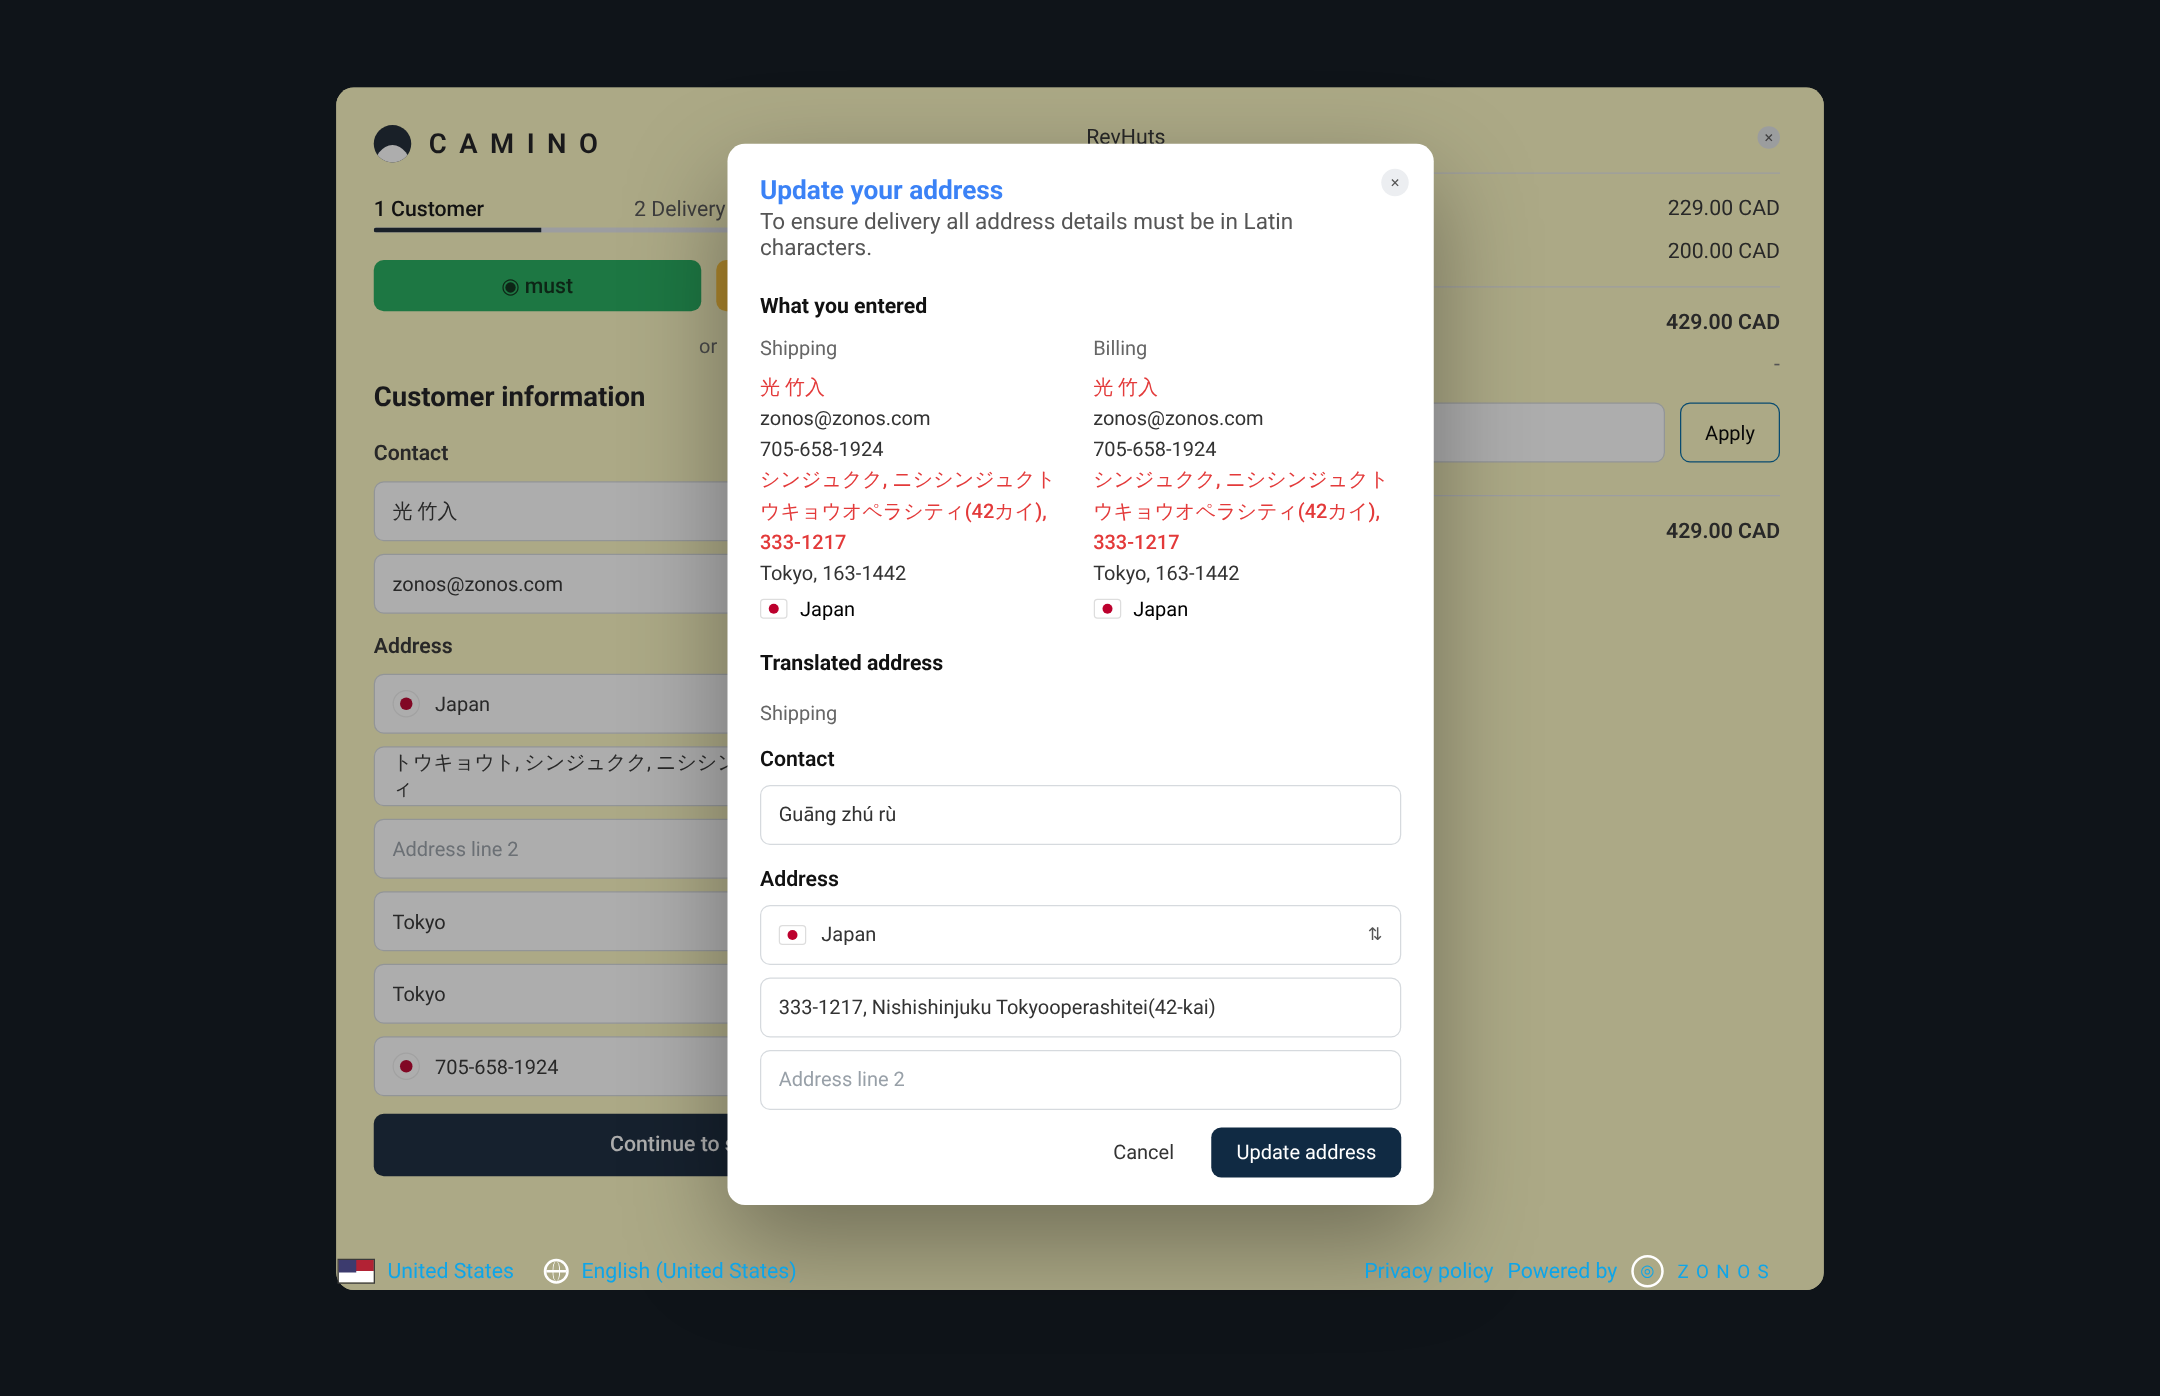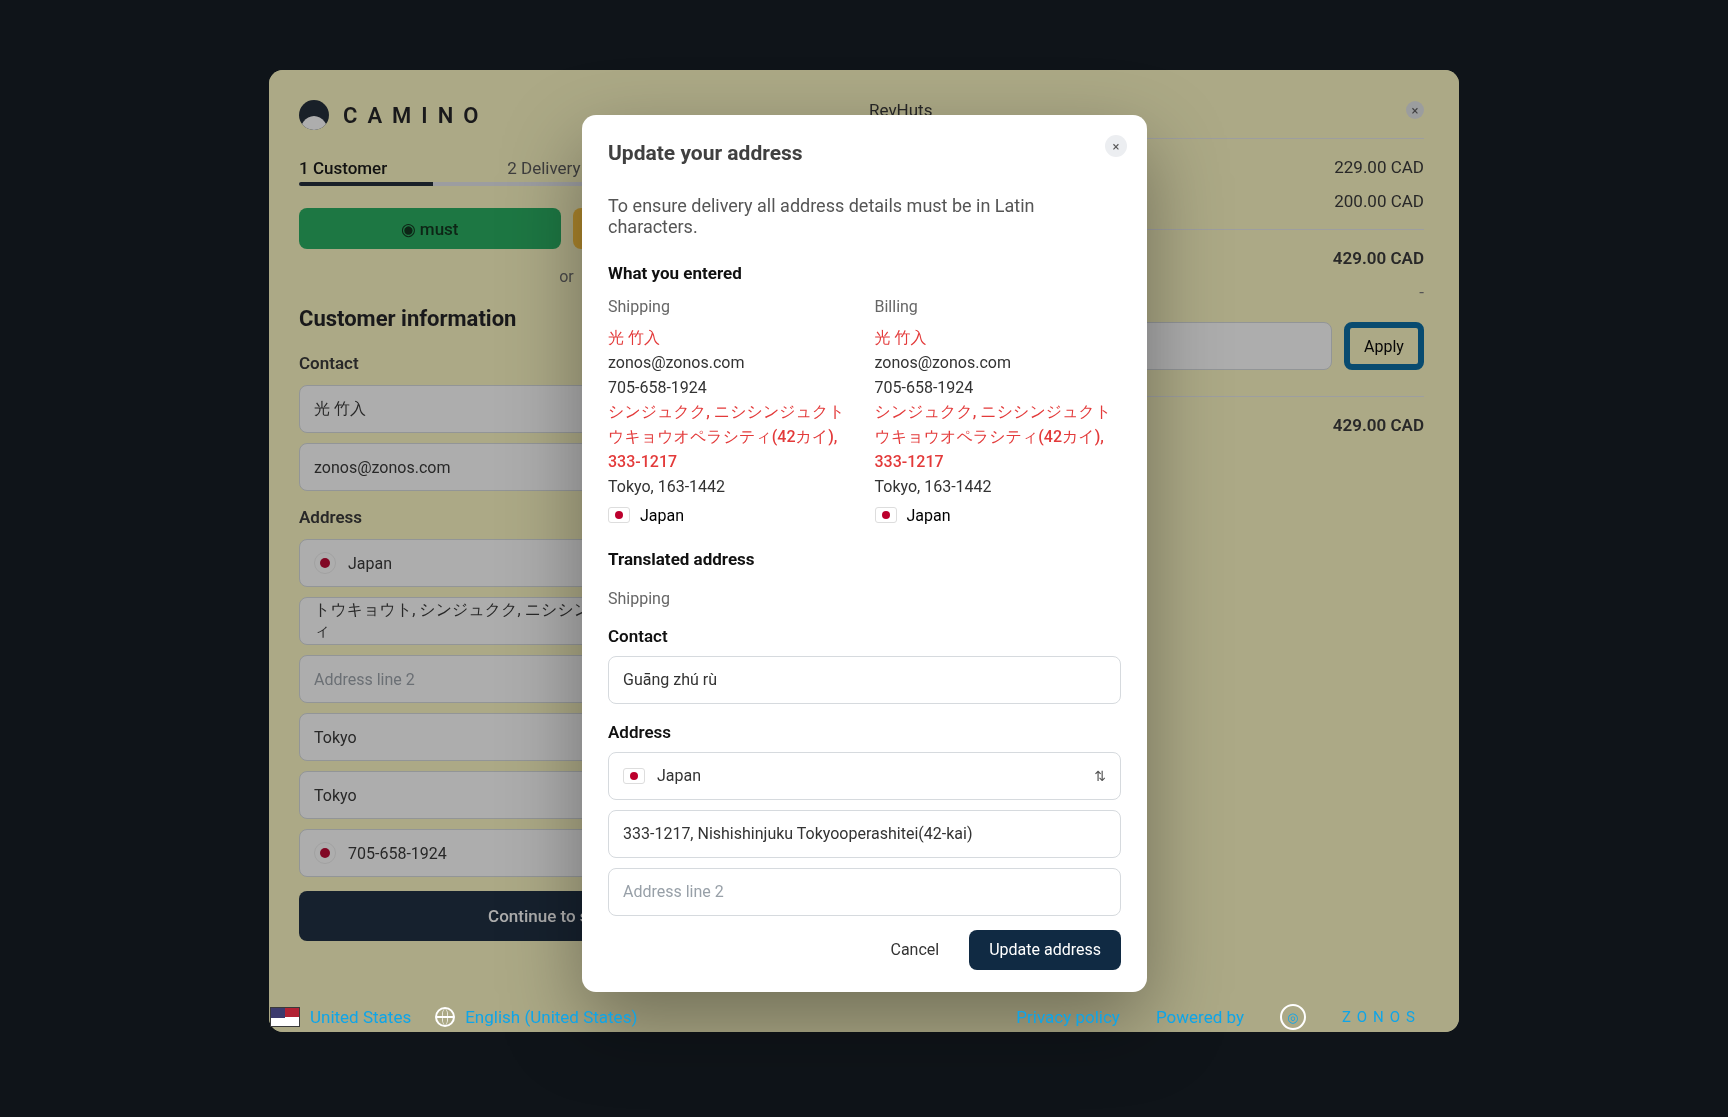--- a/index.html
+++ b/index.html
@@ -30,37 +30,37 @@
   .cta{width:535px;height:50px;background:#18283c;color:#fff;border-radius:8px;display:flex;align-items:center;justify-content:center;font-size:17px;font-weight:500;margin-top:14px}
   
   .right{position:absolute;left:600px;top:30px;width:555px}
   .item{font-size:17px;color:#333;display:flex;justify-content:space-between;align-items:center}
   .item .x{width:18px;height:18px;border-radius:50%;background:#e4e6e9;color:#555;font-size:13px;display:flex;align-items:center;justify-content:center}
   .divider{height:1px;background:#e6e8eb;margin:18px 0}
   .row{display:flex;justify-content:space-between;font-size:17px;color:#333;margin:14px 0}
   .row.total{font-weight:600}
   .promo{display:flex;gap:12px;margin-top:20px}
   .promo .field{flex:1;width:auto;margin:0}
-  .promo .apply{width:80px;height:48px;border:6px solid #0369a1;border-radius:8px;display:flex;align-items:center;justify-content:center;font-size:16px}
+  .promo .apply{width:80px;height:48px;border:1px solid #0369a1;border-radius:8px;display:flex;align-items:center;justify-content:center;font-size:16px}
   .dash{color:#777}
   
   .footer{position:absolute;left:270px;right:307px;top:1004px;display:flex;align-items:center;color:#0ea5e9;font-size:17px}
   .footer .usflag{width:30px;height:20px;background:linear-gradient(#b22234,#b22234 50%,#fff 50%);margin-right:10px;border:1px solid #3a3a3a;position:relative}
   .footer .usflag:before{content:"";position:absolute;left:0;top:0;width:14px;height:10px;background:#3c3b6e}
   .footer .globe{width:20px;height:20px;border:2px solid #fff;border-radius:50%;margin:0 10px 0 24px;position:relative}
   .footer .globe:before{content:"";position:absolute;inset:0;border-left:2px solid #fff;border-right:2px solid #fff;border-radius:50%;transform:scaleX(.4)}
   .footer .globe:after{content:"";position:absolute;left:0;right:0;top:50%;height:2px;background:#fff;margin-top:-1px}
-  .footer .right-links{margin-left:auto;display:flex;align-items:center;gap:36px}
+  .footer .right-links{margin-left:auto;display:flex;align-items:center;gap:11px}
   .zlogo{width:26px;height:26px;border:2px solid #fff;border-radius:50%;display:flex;align-items:center;justify-content:center;font-size:13px}
   .ztext{letter-spacing:6px;font-size:15px}
   
   .overlay{position:absolute;inset:0;background:rgba(20,20,20,.35);pointer-events:none}
   .card .overlay{border-radius:14px}
   .modal{position:absolute;left:582px;top:115px;width:565px;background:#fff;border-radius:14px;box-shadow:0 30px 80px rgba(0,0,0,.35);padding:26px 26px 22px}
-  .modal h3{font-size:21px;font-weight:700;color:#404040;margin-bottom:30px}
+  .modal h3{font-size:21px;font-weight:700;color:#3b82f6;margin-bottom:2px}
   .modal .close{position:absolute;right:20px;top:20px;width:22px;height:22px;border-radius:50%;background:#eceef1;color:#555;font-size:13px;display:flex;align-items:center;justify-content:center}
   .modal .sub{font-size:18px;color:#555;margin-bottom:26px}
   .modal .sec{font-size:17px;font-weight:700;color:#111;margin-bottom:14px}
   .cols{display:flex;gap:20px}
   .cols .col{flex:1}
   .cols h5{font-size:16px;color:#666;font-weight:400;margin-bottom:10px}
   .cols p{font-size:16px;line-height:1.55;color:#333}
   .cols p.red{color:#e33a3a;font-weight:500}
   .cty{display:flex;align-items:center;gap:10px;margin-top:6px}
   .cty .flag{width:22px;height:16px;border:1px solid #ddd;border-radius:3px;background:#fff;position:relative}

